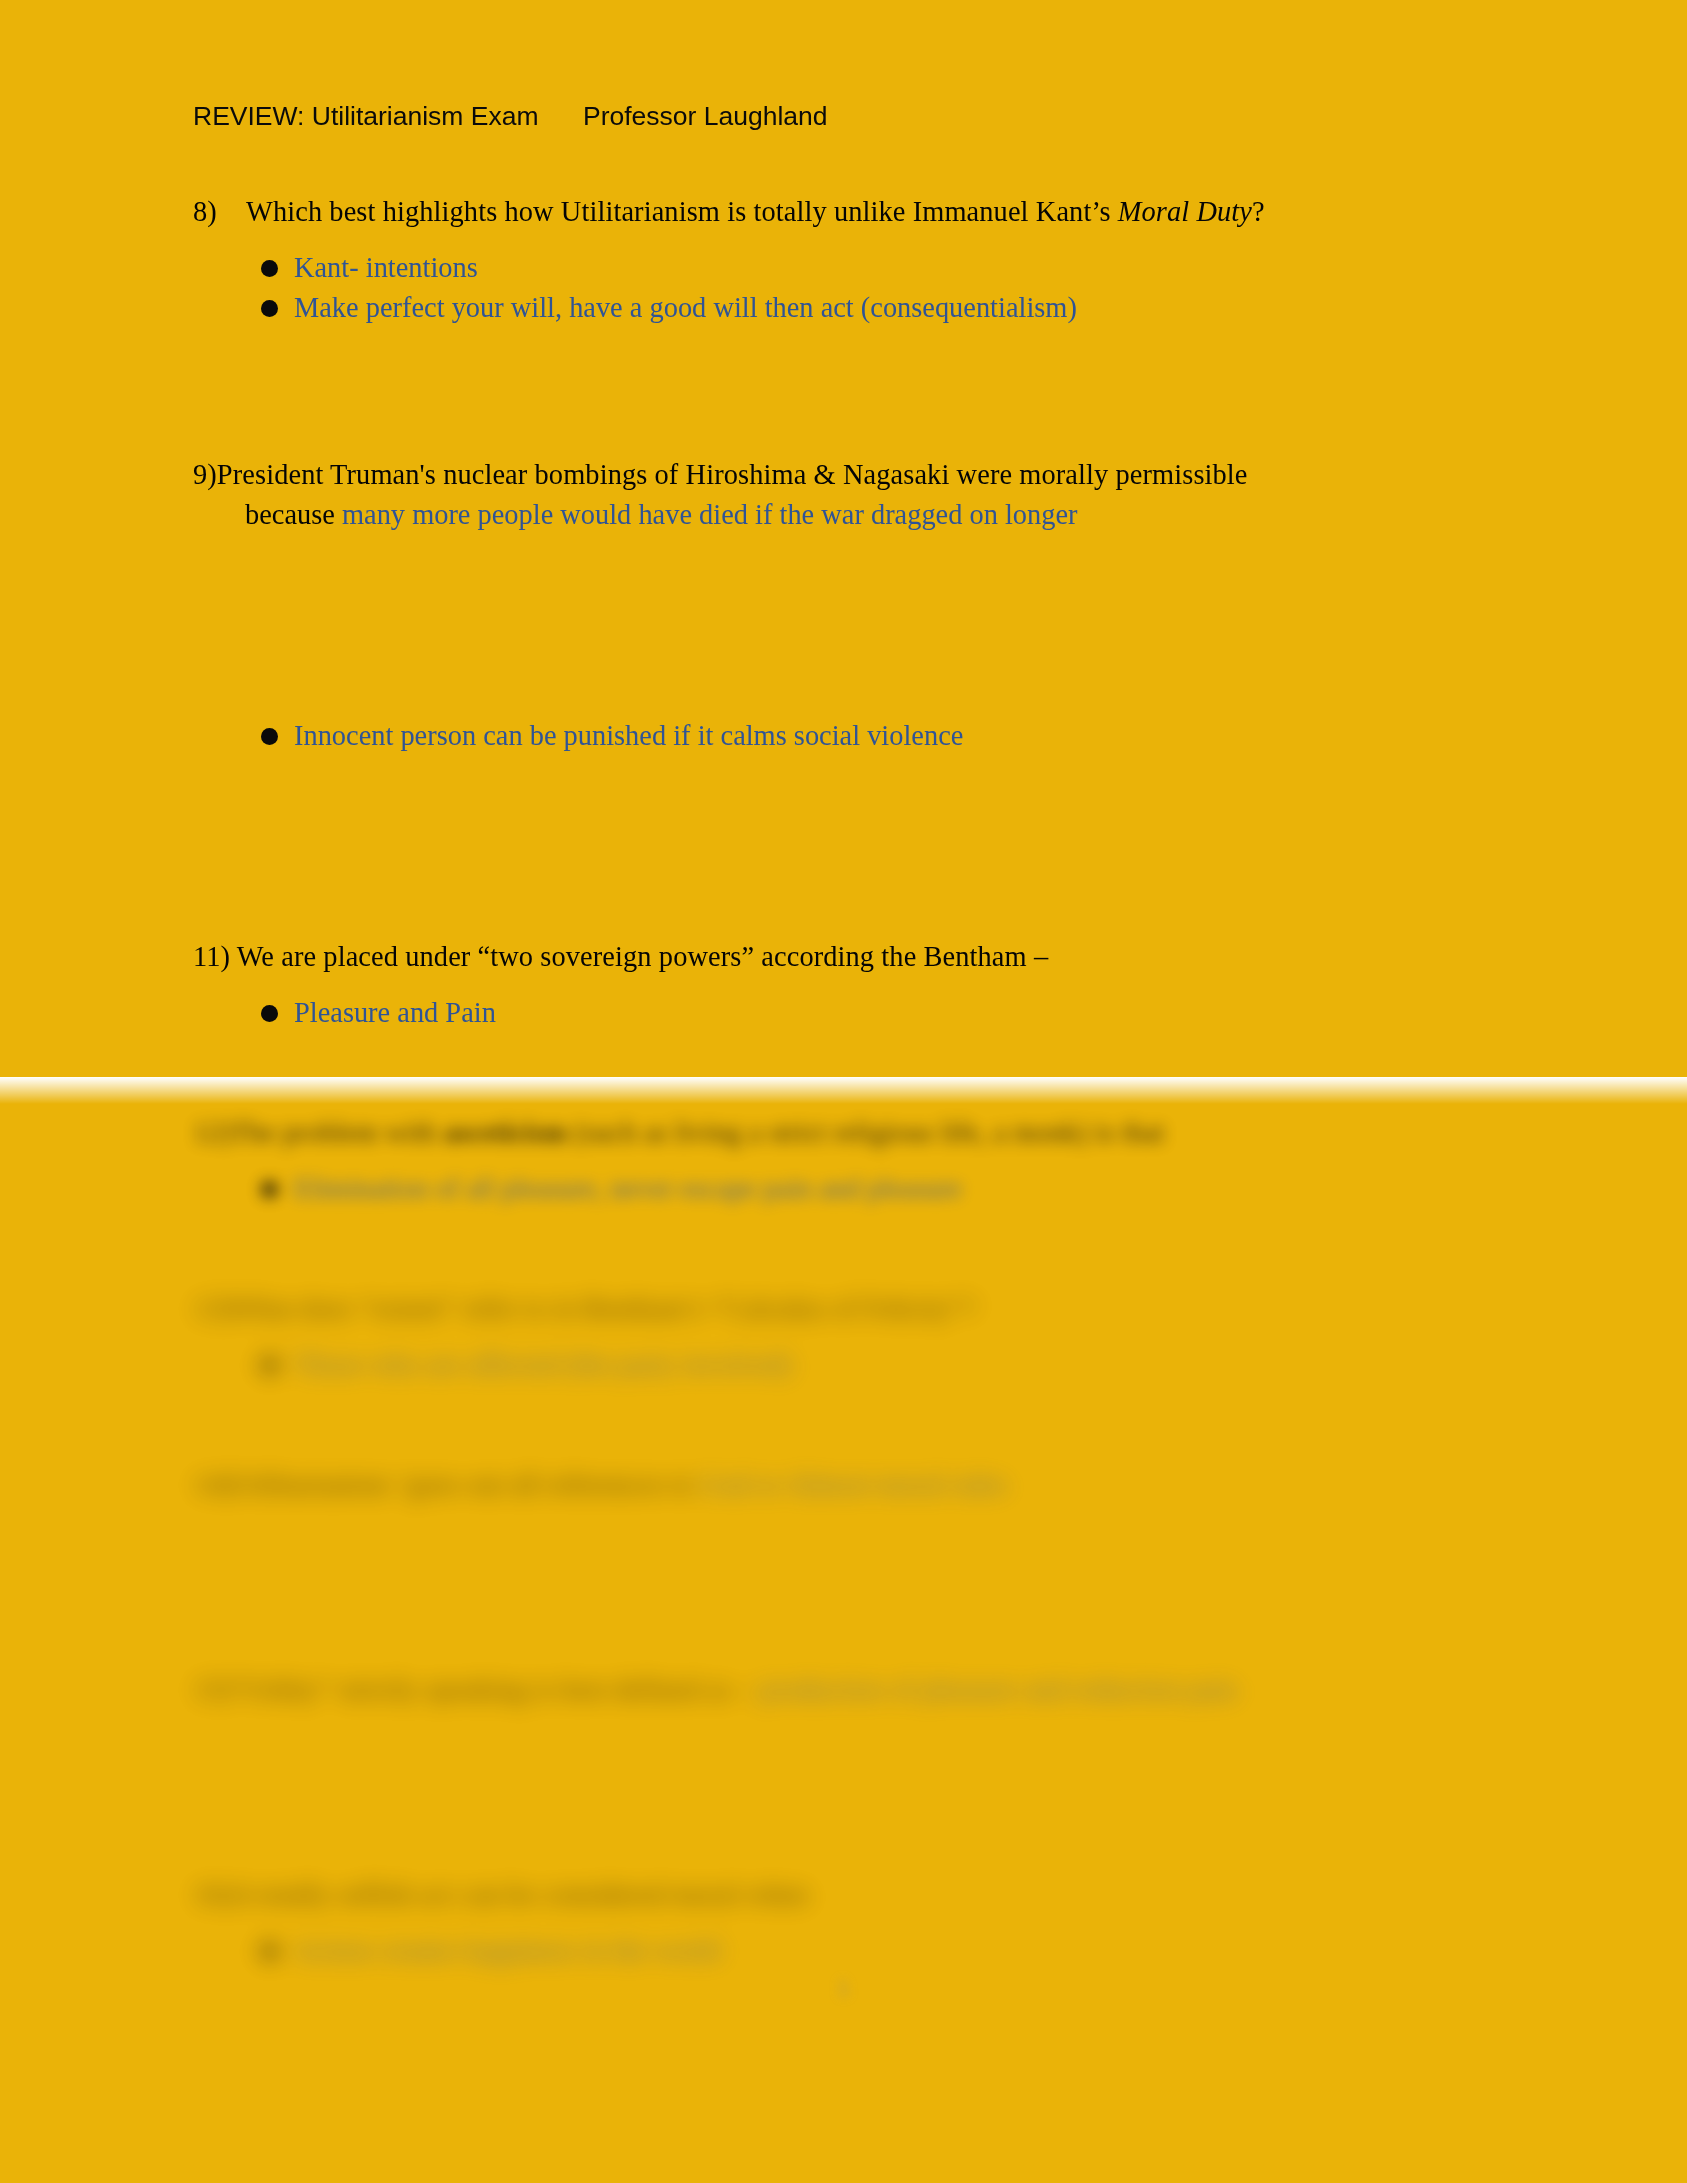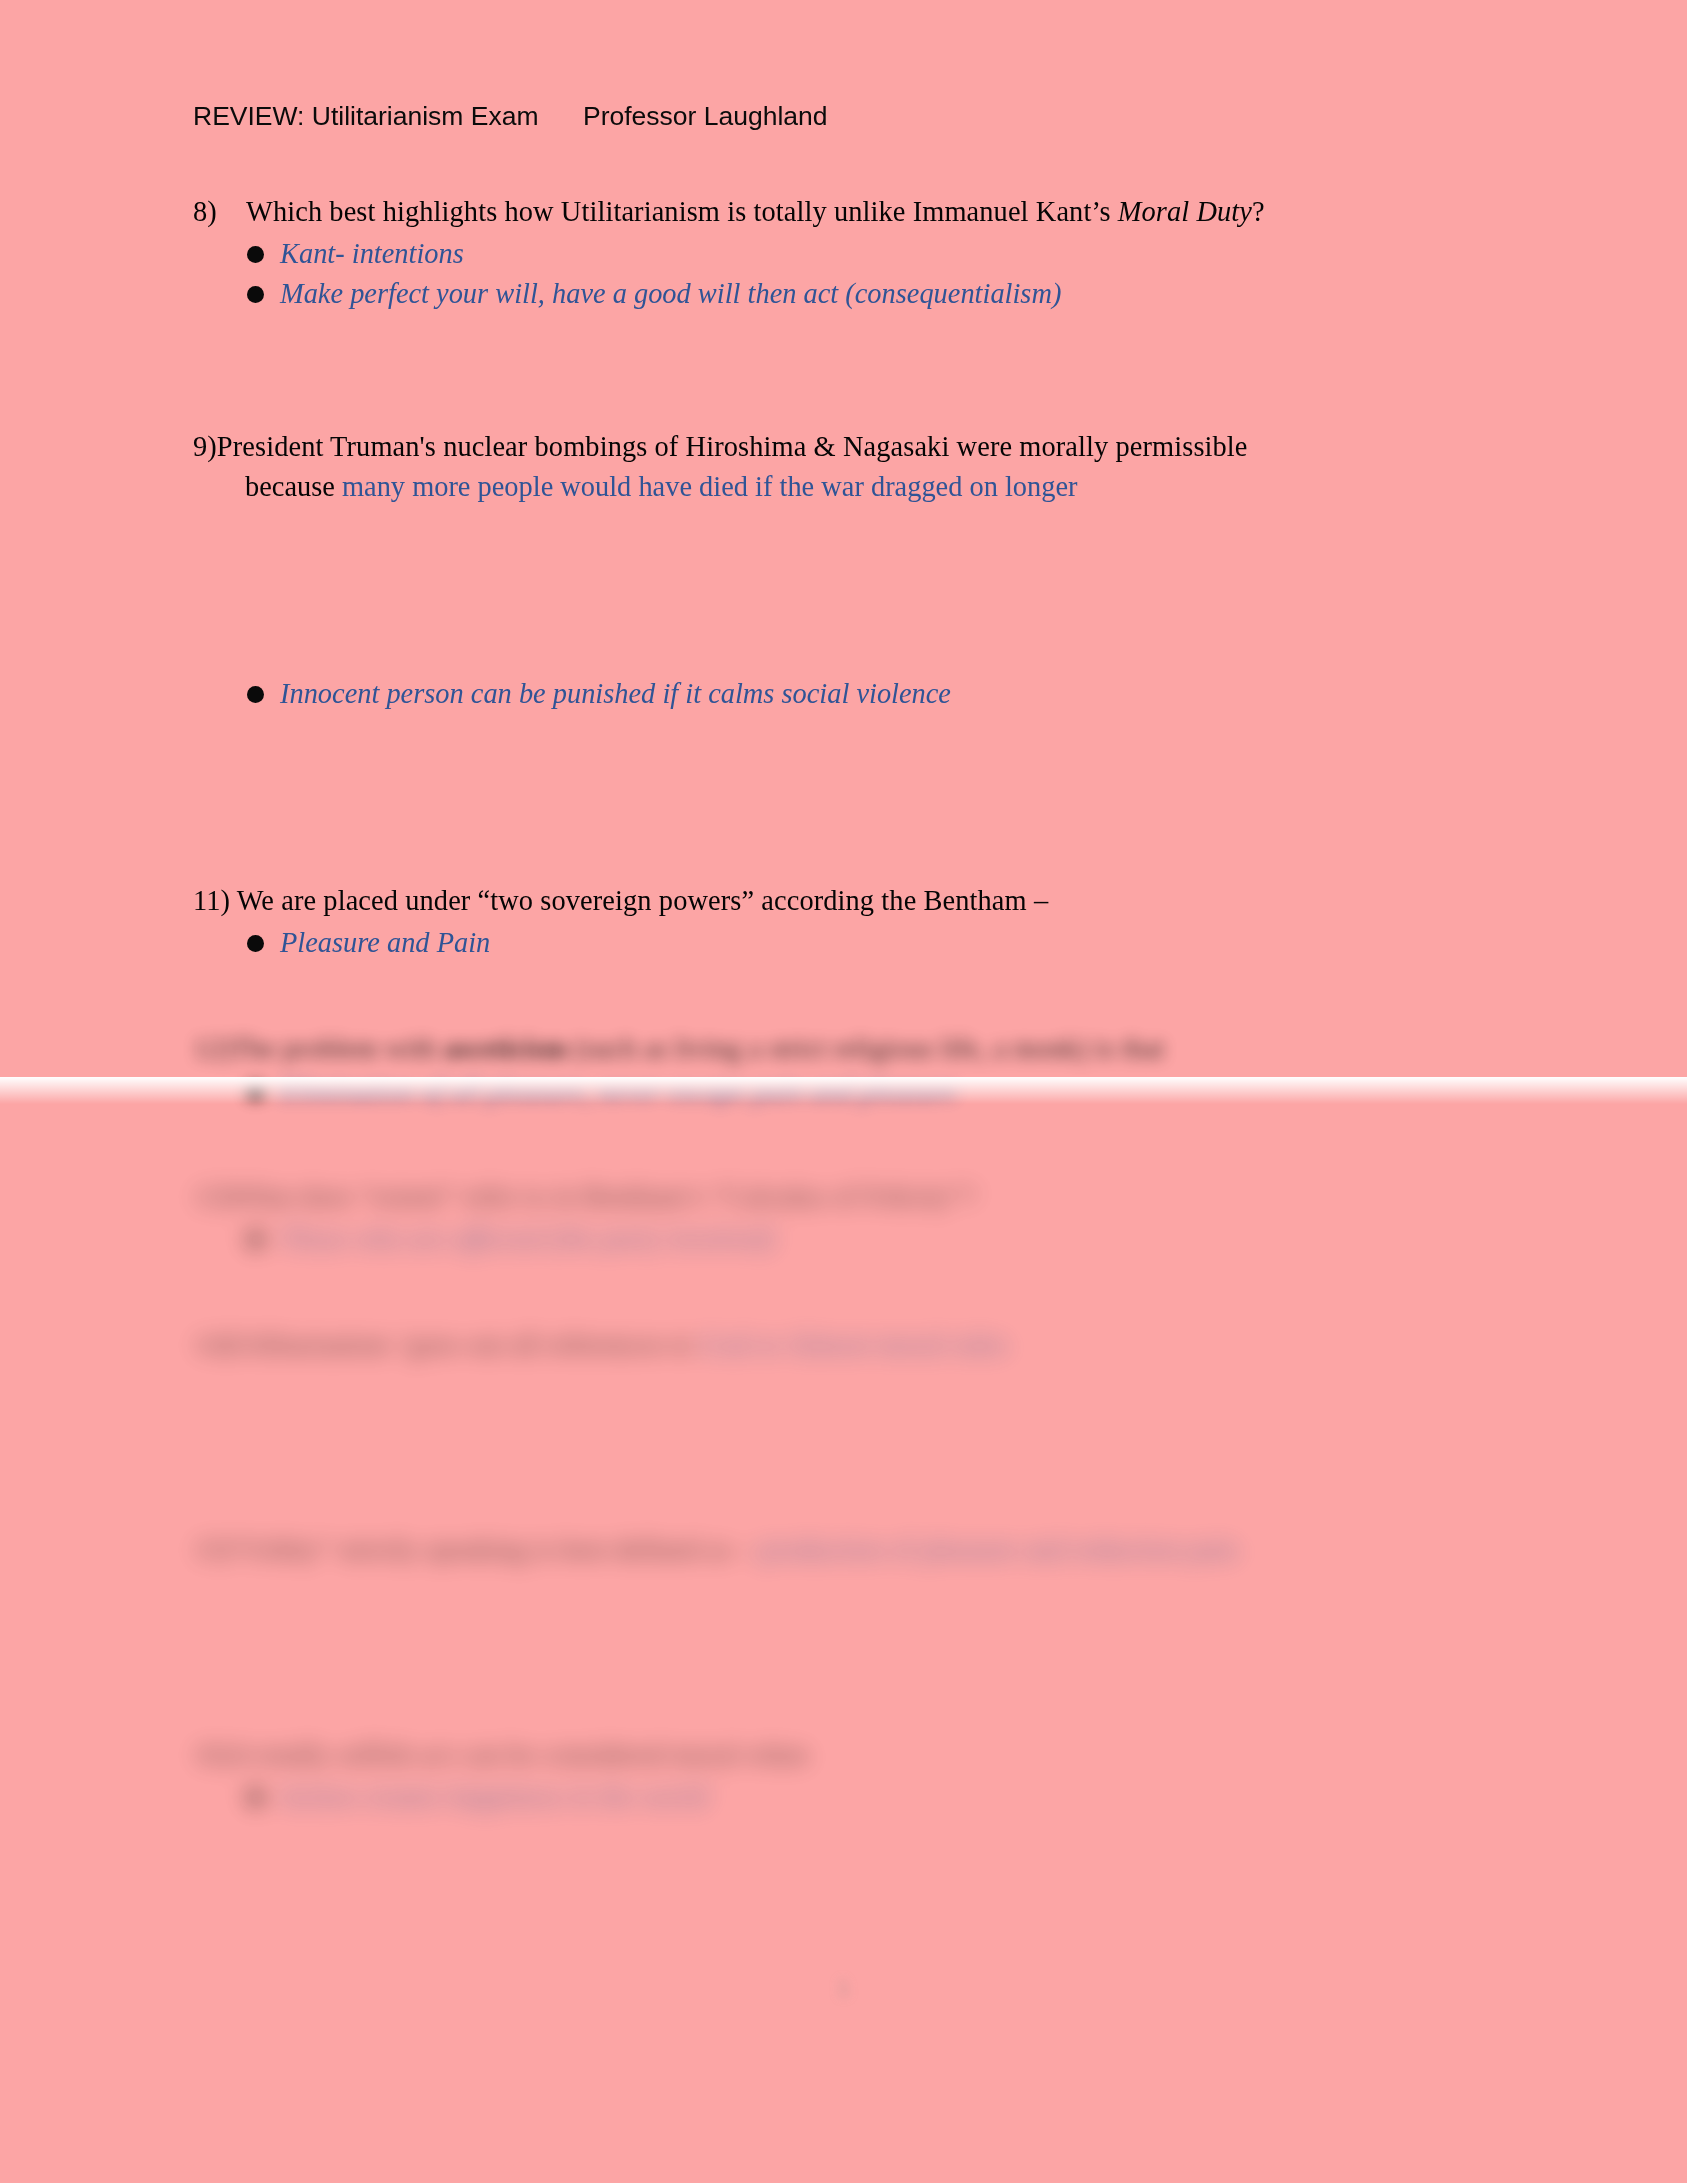--- a/index.html
+++ b/index.html
@@ -16,21 +16,21 @@
     font-family: "Liberation Serif", "DejaVu Serif", serif;
     color: #000000;
     -webkit-font-smoothing: antialiased;
   }
 
   .page {
     position: absolute;
     left: 0; top: 0;
     width: 1687px;
     height: 2183px;
-    background: #fca5a5;
+    background: #eab308;
   }
 
   
   .doc-header {
     position: absolute;
     left: 193px;
     top: 98px;
     width: 1297px;
     height: 37px;
     font-family: "Liberation Sans", "DejaVu Sans", sans-serif;
@@ -90,23 +90,22 @@
   .indent-line {
     font-size: 28.4px;
     line-height: 40px;
     padding-left: 52px;
     color: #050505;
   }
 
   
   .answers {
     list-style: none;
-    margin: 2px;
+    margin: 16px;
     padding: 0;
-    font-style: italic;
   }
   .answers li {
     position: relative;
     font-size: 28.4px;
     line-height: 40px;
     padding-left: 85px;
     color: #2f5496;
     margin: 0;
   }
   .answers li .bullet {

